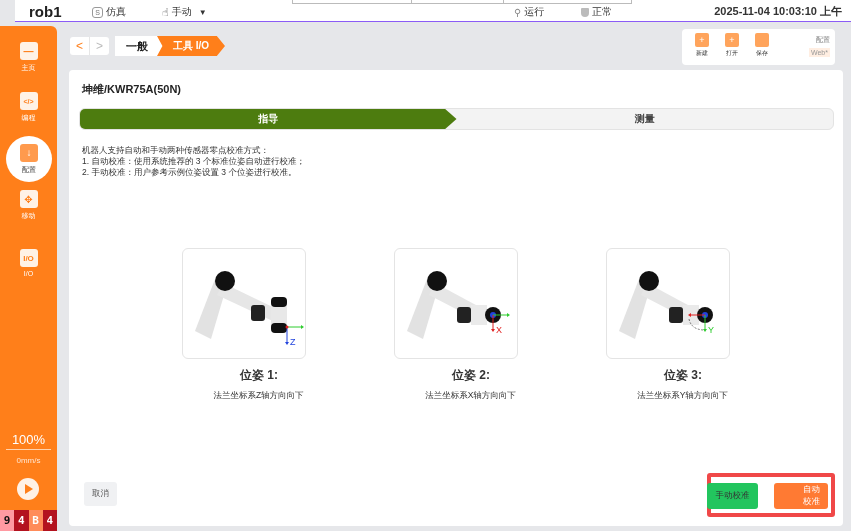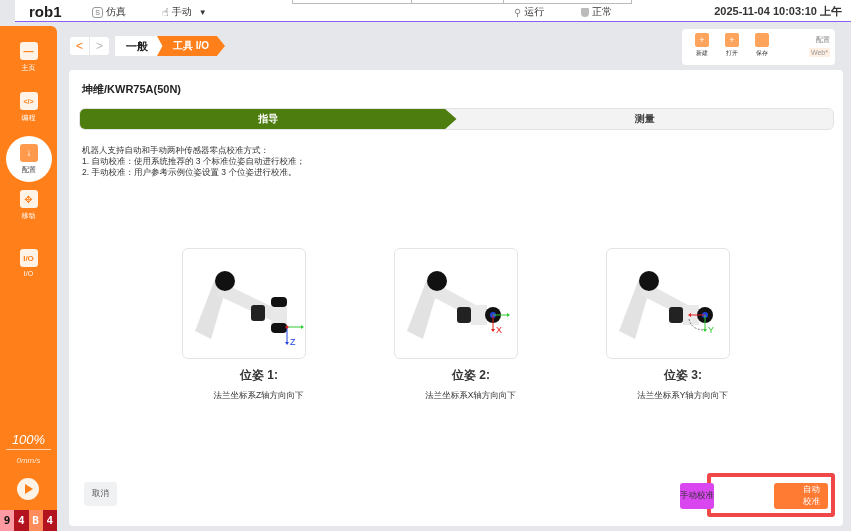--- a/index.html
+++ b/index.html
@@ -55,21 +55,21 @@
   .step.sep::before { content:""; position:absolute; left:0; top:0; width: 6px; height: 100%; border-left: 1px solid #ddd; }
   .desc { position: absolute; left: 13px; top: 75px; font-size: 8.5px; line-height: 11px; color:#333; }
 
   .pose { position: absolute; top: 178px; width: 124px; display:flex; flex-direction:column; align-items:center; }
   .pose .box { width: 124px; height: 111px; border: 1px solid #e4e4e4; border-radius: 6px; background:#fff; position: relative; }
   .pose .pt { margin-top: 8px; font-size: 12px; font-weight: bold; color:#333;margin-left:30px; }
   .pose .pd { margin-top: 6px; font-size: 8.5px; color:#333;margin-left:29px; }
 
   .cancel { position: absolute; left: 15px; top: 412px; width: 33px; height: 24px; background: #f0f1f3; border-radius: 3px; font-size: 8.5px; color:#555; display:flex; align-items:center; justify-content:center; }
   .hl { position: absolute; left: 707px; top: 473px; width: 128px; height: 44px; border: 4px solid #f04848; border-radius: 3px; }
-  .manual { position: absolute; left: 680px; top: 483px; width: 34px; height: 26px; background: #d946ef; border-radius: 3px; font-size: 8.5px; color:#333; display:flex; align-items:center; justify-content:center; }
+  .manual { position: absolute; left: 707px; top: 483px; width: 51px; height: 26px; background: #22c55e; border-radius: 3px; font-size: 8.5px; color:#333; display:flex; align-items:center; justify-content:center; }
   .auto { position: absolute; left: 774px; top: 483px; width: 54px; height: 26px; background: #ff7a33; border-radius: 3px; font-size: 8.5px; color:#fff; display:flex; align-items:center; justify-content:center;padding-left:29px; }
 </style>
 </head>
 <body>
 
 <div class="topbar">
   <span class="app">rob1</span>
   <div class="item" style="left:77px;">
     <span class="sim-ic">S</span>
     <span>仿真</span>
@@ -105,21 +105,21 @@
     <span>配置</span>
   </div>
   <div class="nav" style="top:164px;">
     <span class="ic">✥</span>
     <span>移动</span>
   </div>
   <div class="nav" style="top:223px;">
     <span class="ic" style="font-size:8px;">I/O</span>
     <span>I/O</span>
   </div>
-  <div class="speed" style="top:406px;font-style:italic;">
+  <div class="speed" style="top:406px;">
     <div class="pct">100%</div>
     <div class="mms">0mm/s</div>
   </div>
   <div class="play" style="top:452px;"></div>
   <div class="codes" style="top:484px;">
     <span id="c0" style="background: rgb(255, 154, 162); color: rgb(17, 17, 17);">9</span>
     <span id="c1" style="background: rgb(179, 18, 31); color: rgb(255, 255, 255);">4</span>
     <span id="c2" style="background: rgb(255, 140, 90); color: rgb(255, 255, 255);">B</span>
     <span id="c3" style="background: rgb(179, 18, 31); color: rgb(255, 255, 255);">4</span>
   </div>

